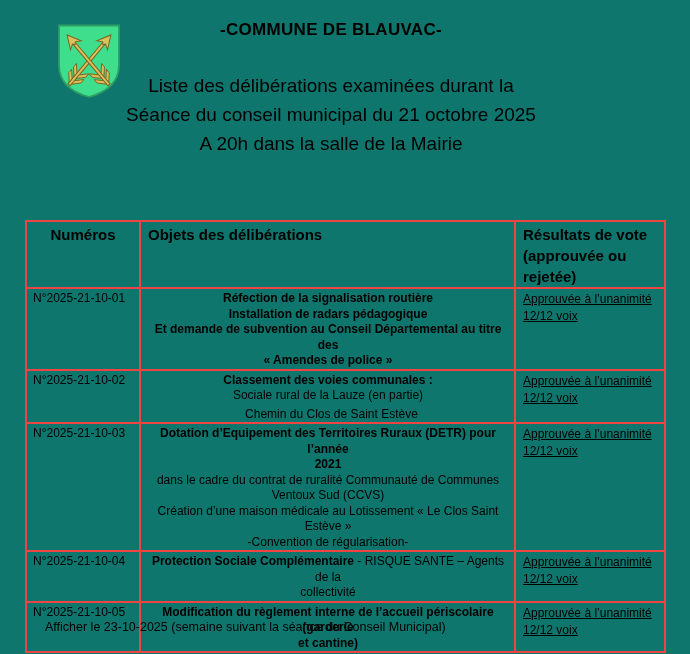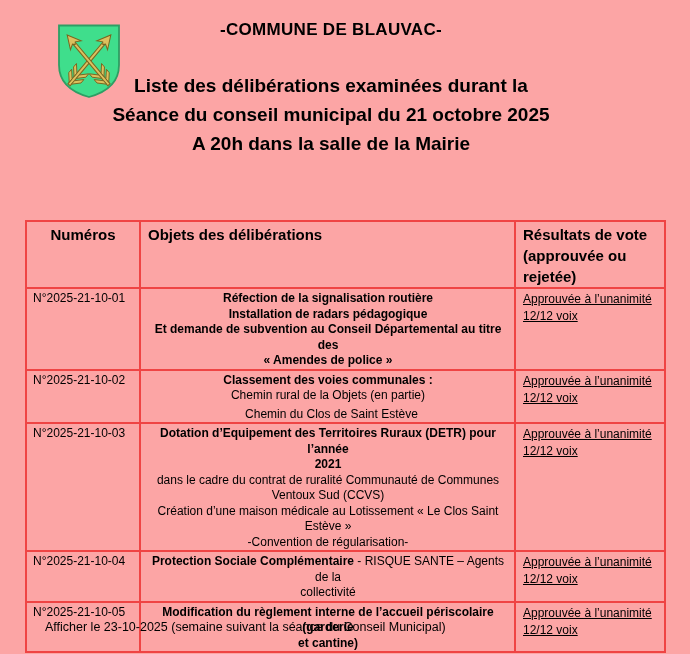--- a/index.html
+++ b/index.html
@@ -1,27 +1,27 @@
 <!DOCTYPE html>
 <html><head>
 <meta charset="utf-8">
 <style>
   html,body { margin:0; padding:0; background:#fff; }
   .page {
-    position:relative; width:690px; height:654px; background:#fca5a5;
+    position:relative; width:690px; height:654px; background:#0f766e;
     font-family:"Liberation Sans", sans-serif; color:#000; overflow:hidden;
   }
   .coa { position:absolute; left:56px; top:23px; width:66px; height:76px; }
   .doc-title {
     position:absolute; left:0; top:20px; width:662px; text-align:center;
     font-size:17px; font-weight:bold; letter-spacing:0.3px;
   }
   .doc-subtitle {
     position:absolute; left:0; top:71px; width:662px; text-align:center;
-    font-size:19px; line-height:29px; font-weight:700;
+    font-size:19px; line-height:29px; font-weight:400;
   }
   table.delib {
     position:absolute; left:25px; top:220px; width:639px;
     border-collapse:collapse; table-layout:fixed;
   }
   .delib th, .delib td {
     border:2px solid #ef4444; vertical-align:top; overflow:hidden;
   }
   .delib th {
     font-size:15px; font-weight:bold; text-align:left;
@@ -94,21 +94,21 @@
         <td class="res">
           <div class="ln">Approuvée à l’unanimité</div>
           <div class="ln">12/12 voix</div>
         </td>
       </tr>
 
       <tr class="r1">
         <td class="num">N°2025-21-10-02</td>
         <td class="obj">
           <div class="ln b">Classement des voies communales :</div>
-          <div class="ln">Chemin rural de la Objets (en partie)</div>
+          <div class="ln">Sociale rural de la Lauze (en partie)</div>
           <div class="ln gap">Chemin du Clos de Saint Estève</div>
         </td>
         <td class="res">
           <div class="ln">Approuvée à l’unanimité</div>
           <div class="ln">12/12 voix</div>
         </td>
       </tr>
 
       <tr class="r2">
         <td class="num">N°2025-21-10-03</td>

